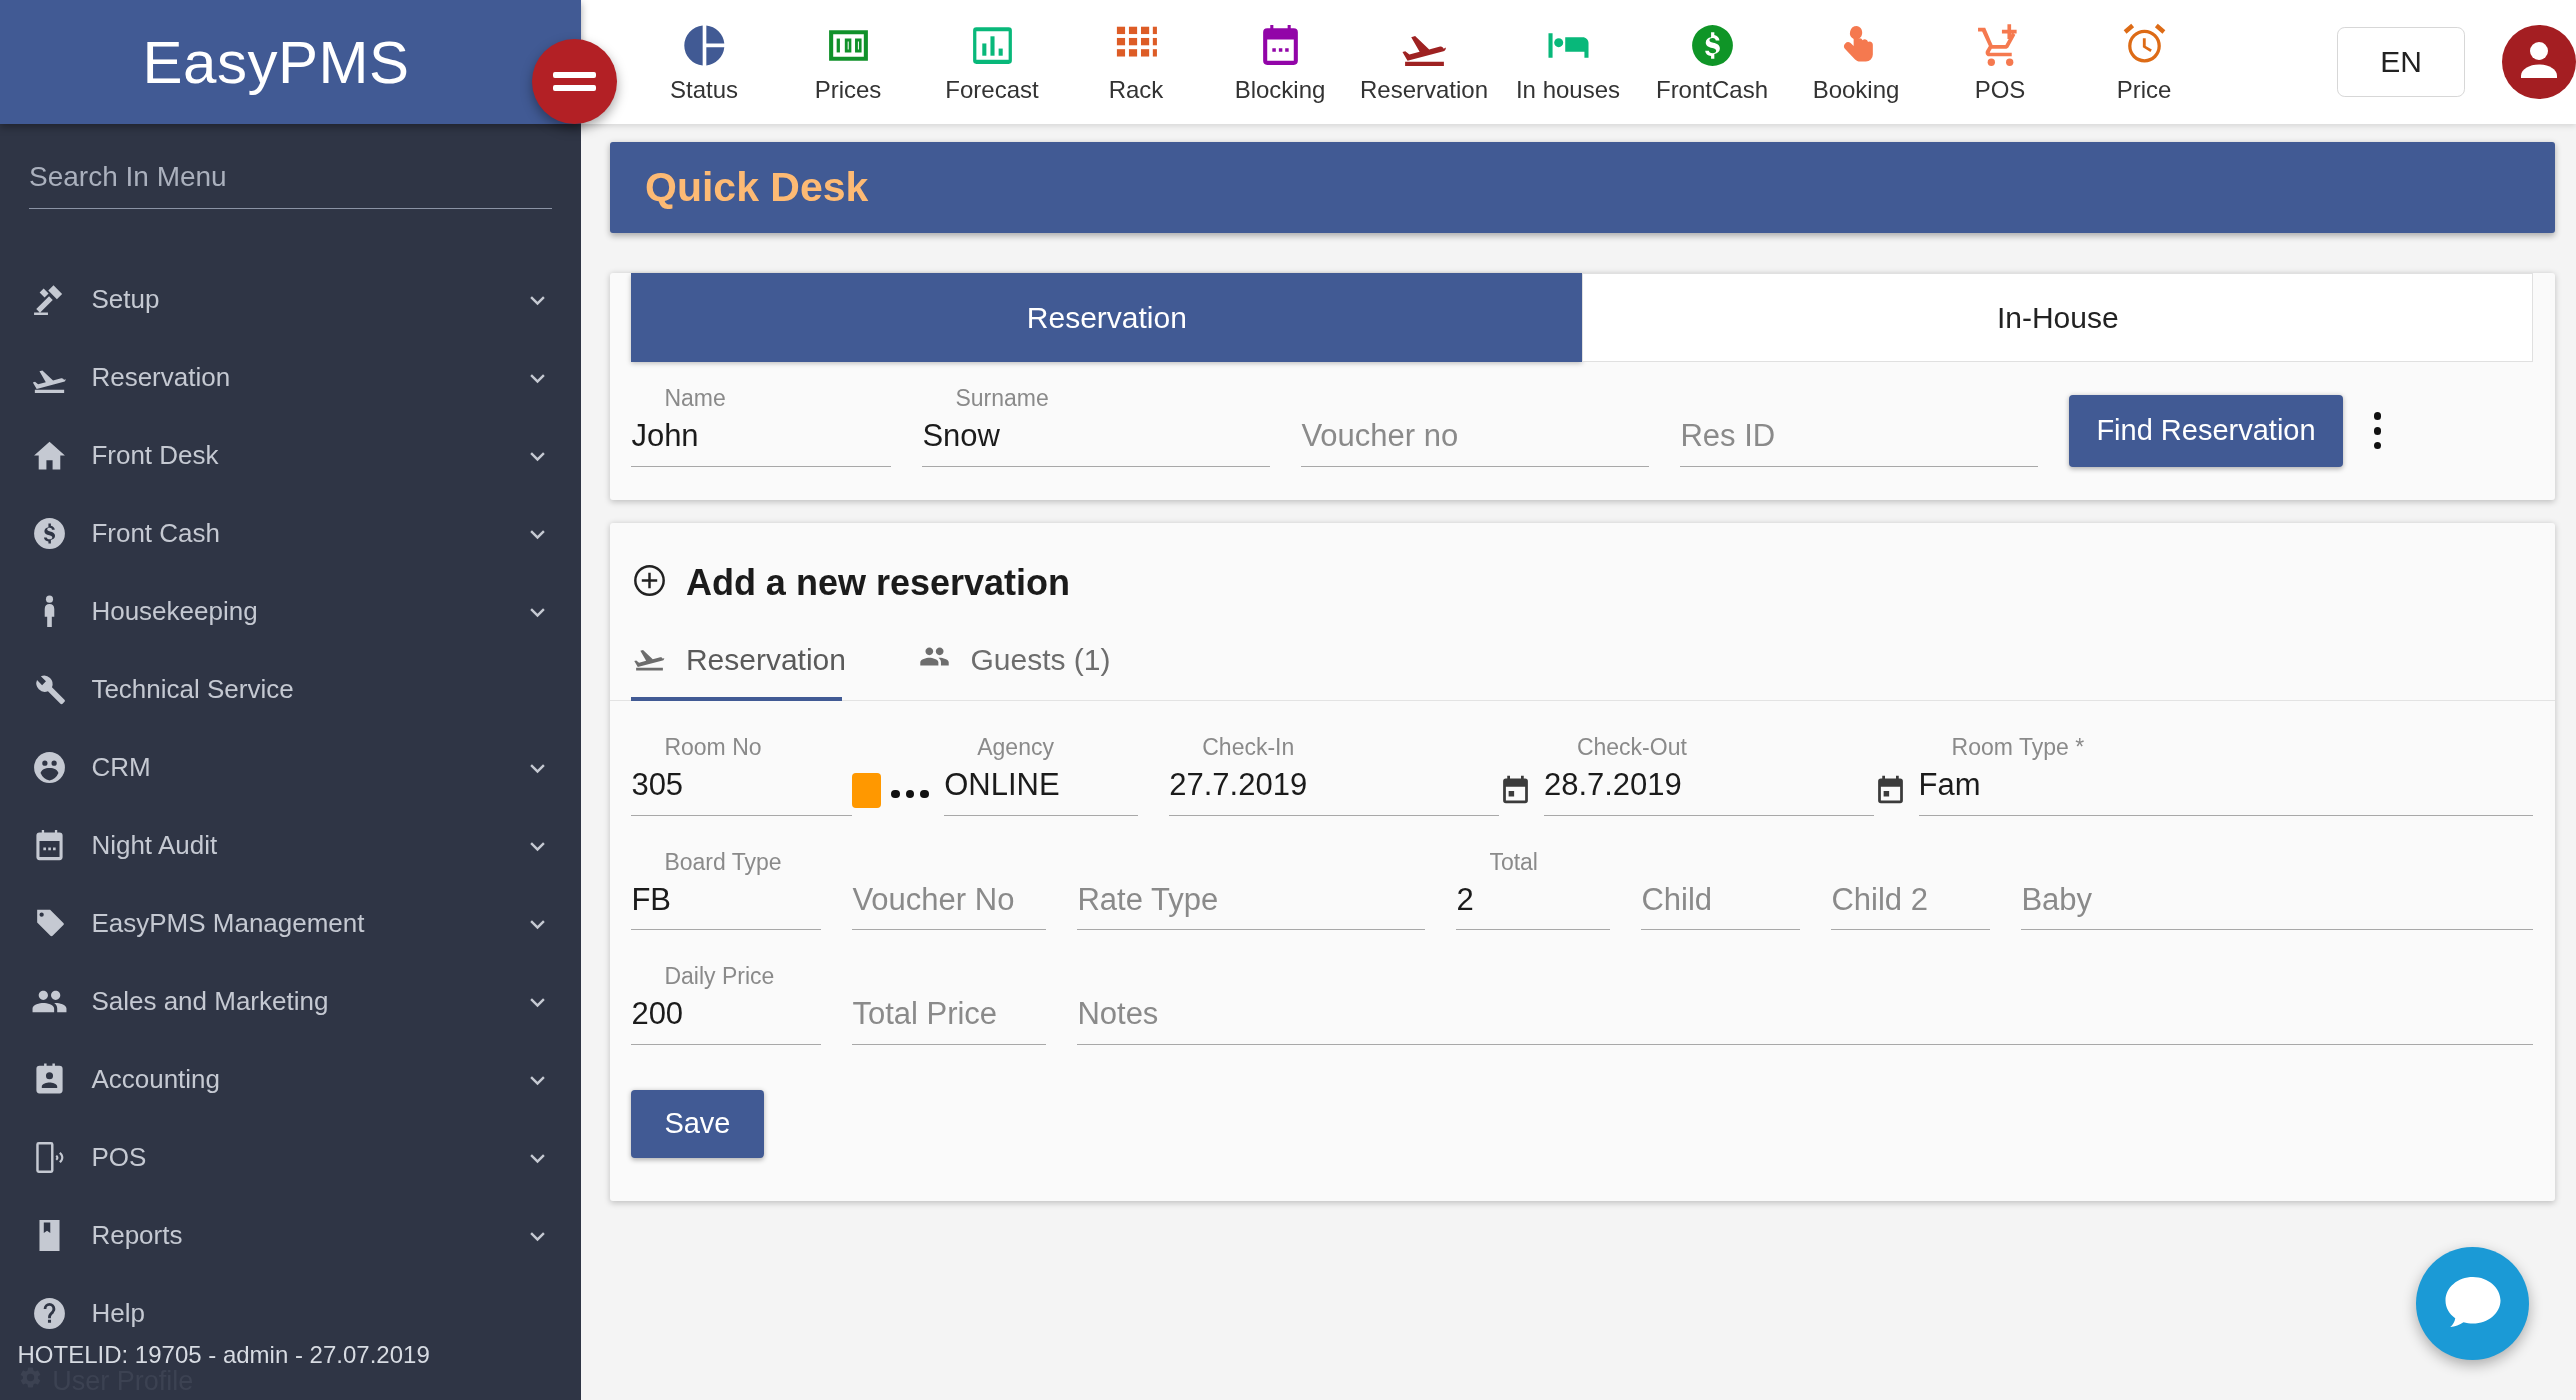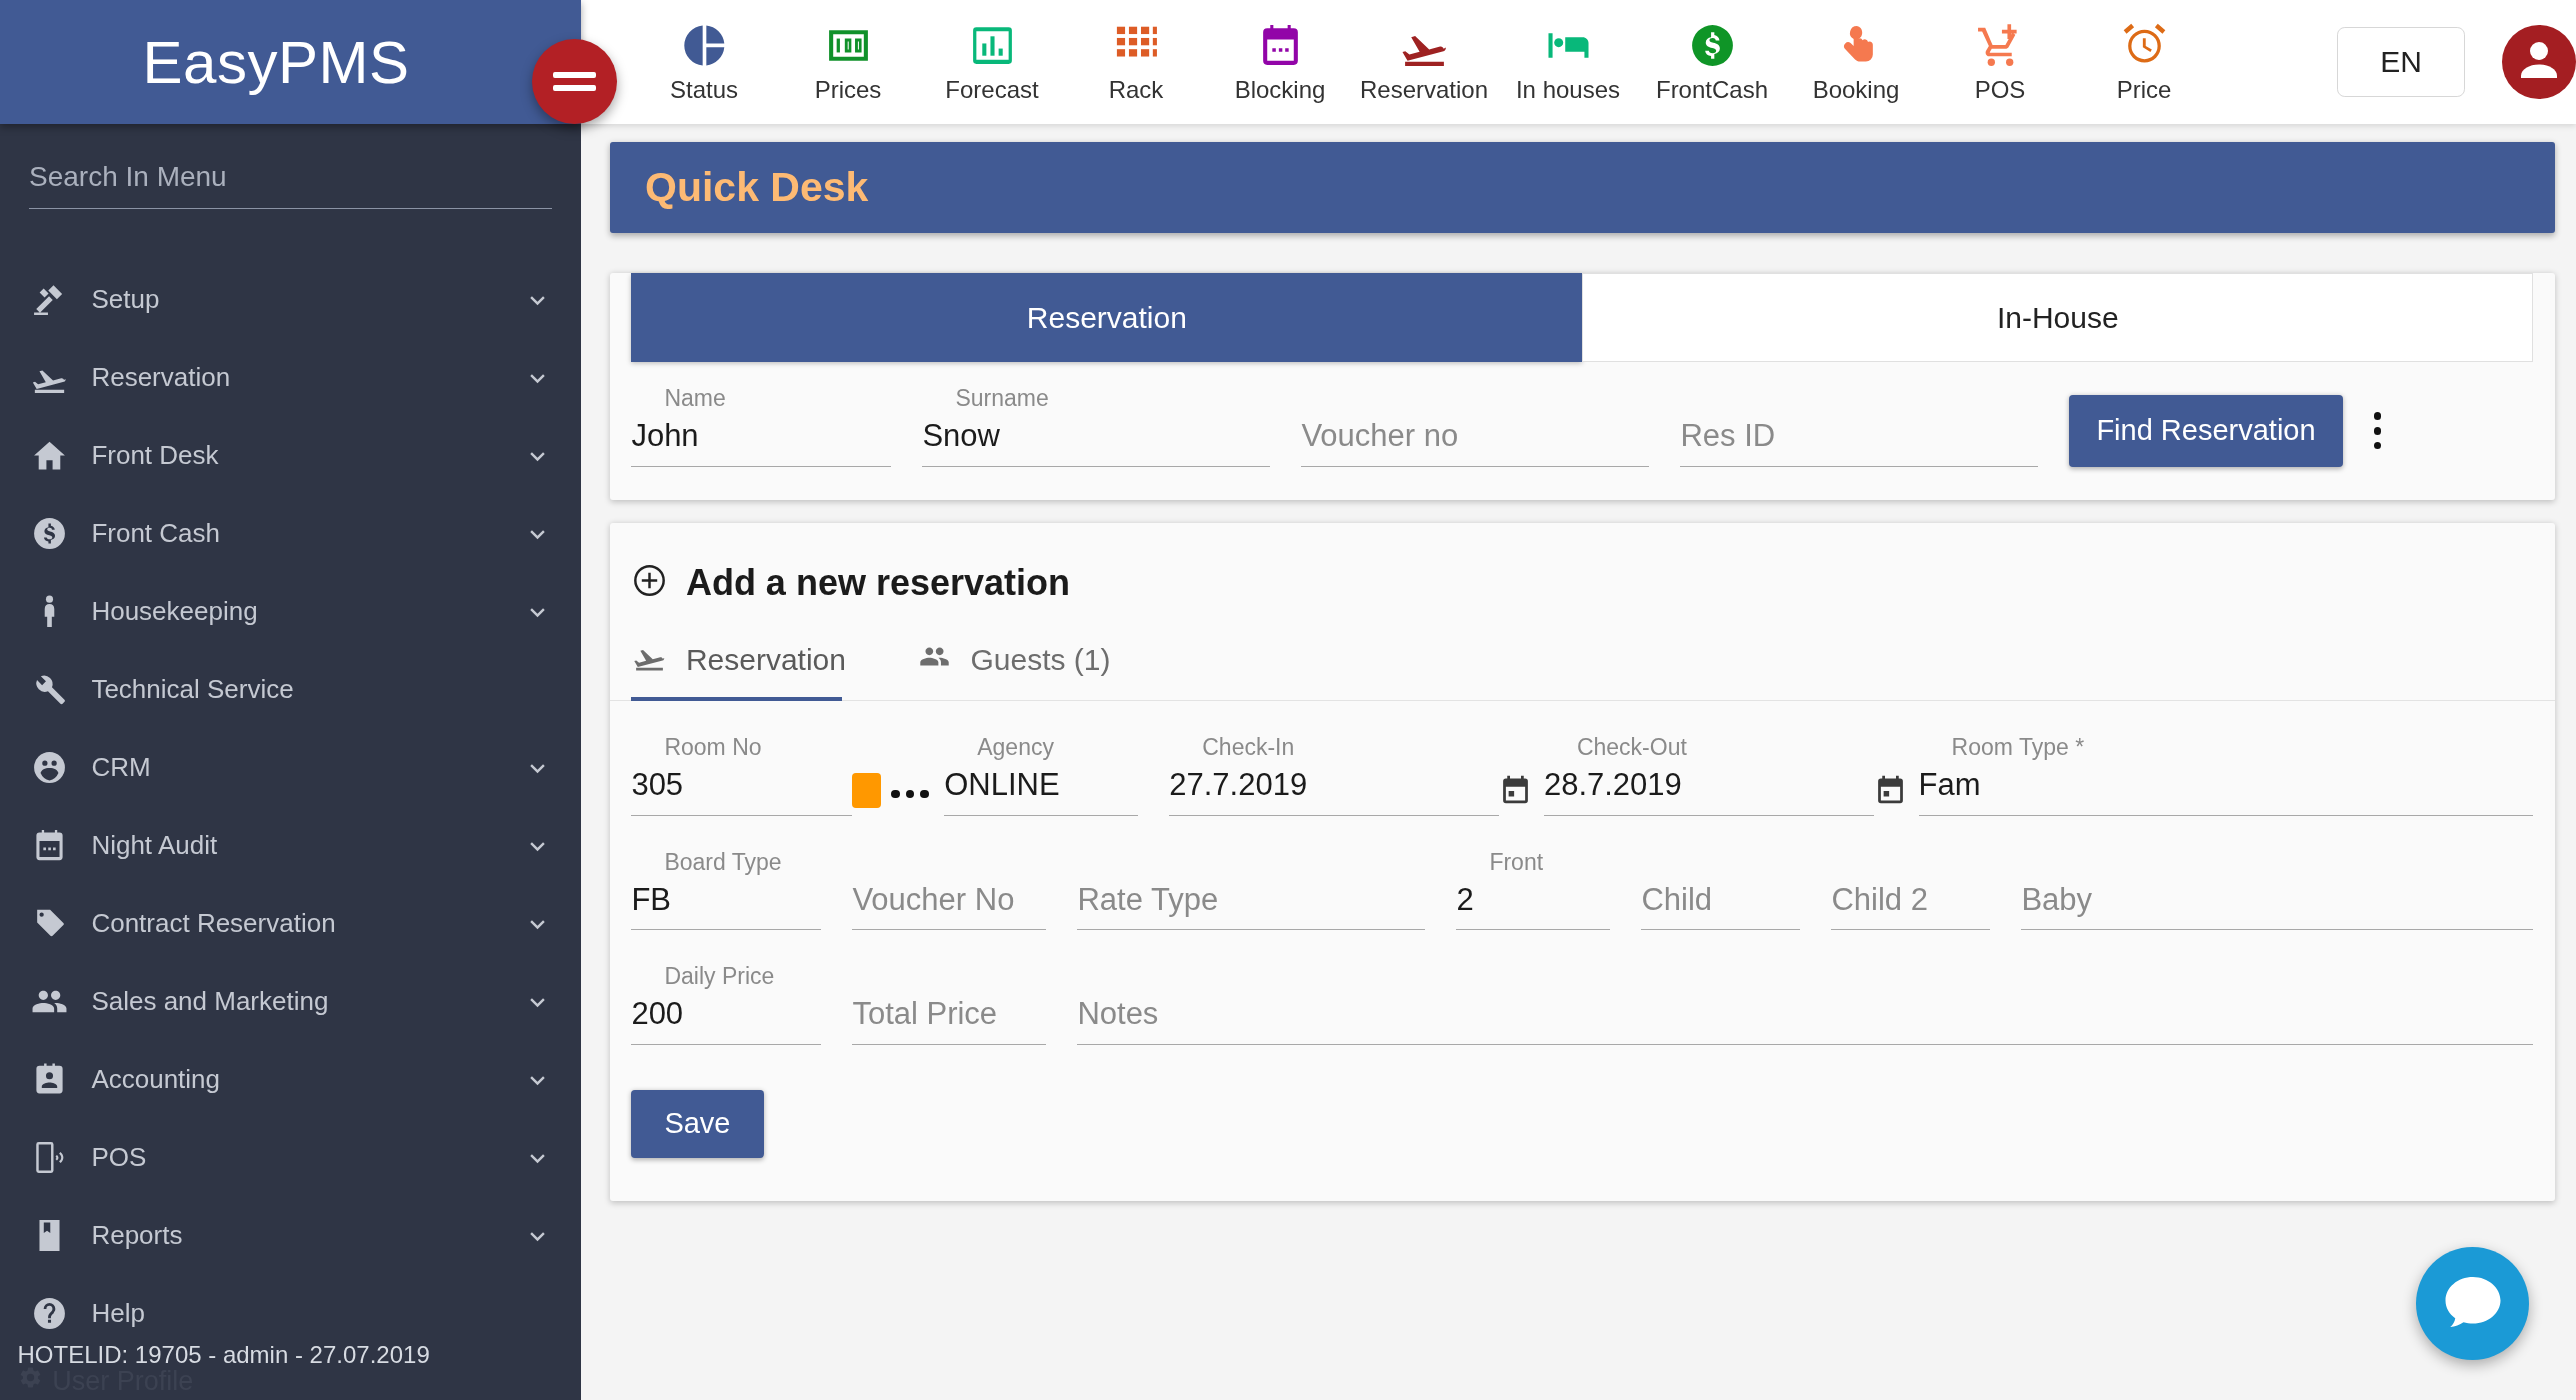--- a/index.html
+++ b/index.html
@@ -312,21 +312,21 @@
           <span class="chev"><svg viewBox="0 0 24 24">
               <path d="M7.4 9.3 12 13.9l4.6-4.6 1.4 1.4-6 6-6-6z"></path>
             </svg></span>
         </div>
         <div class="menu-item">
           <span class="menu-icon">
             <svg viewBox="0 0 24 24">
               <path d="M21 11.6L12.4 3H4v8.4l8.6 8.6c.4.4 1 .4 1.4 0l7-7c.4-.4.4-1 0-1.4zM6.9 7.7a1.4 1.4 0 1 1 0-2.8 1.4 1.4 0 0 1 0 2.8z"></path>
             </svg>
           </span>
-          <span class="menu-label">Contract Reservation</span>
+          <span class="menu-label">EasyPMS Management</span>
           <span class="chev"><svg viewBox="0 0 24 24">
               <path d="M7.4 9.3 12 13.9l4.6-4.6 1.4 1.4-6 6-6-6z"></path>
             </svg></span>
         </div>
         <div class="menu-item">
           <span class="menu-icon">
             <svg viewBox="0 0 24 24">
               <path d="M16 11c1.66 0 3-1.34 3-3s-1.34-3-3-3-3 1.34-3 3 1.34 3 3 3zm-8 0c1.66 0 3-1.34 3-3S9.66 5 8 5 5 6.34 5 8s1.34 3 3 3zm0 2c-2.33 0-7 1.17-7 3.5V19h14v-2.5C15 14.17 10.33 13 8 13zm8 0c-.29 0-.62.02-.97.05 1.16.84 1.97 1.97 1.97 3.45V19h6v-2.5c0-2.33-4.67-3.5-7-3.5z"></path>
             </svg>
           </span>
@@ -642,21 +642,21 @@
             </div>
             <div class="field" style="width:225px">
               <span class="field-label">&nbsp;</span>
               <input class="field-input" type="text" placeholder="Voucher No" style="">
             </div>
             <div class="field" style="width:379px">
               <span class="field-label">&nbsp;</span>
               <input class="field-input" type="text" placeholder="Rate Type" style="">
             </div>
             <div class="field" style="width:185px">
-              <span class="field-label">Front</span>
+              <span class="field-label">Total</span>
               <input class="field-input" type="text" value="2" style="">
             </div>
             <div class="field" style="width:190px">
               <span class="field-label">&nbsp;</span>
               <input class="field-input" type="text" placeholder="Child" style="">
             </div>
             <div class="field" style="width:190px">
               <span class="field-label">&nbsp;</span>
               <input class="field-input" type="text" placeholder="Child 2" style="">
             </div>

